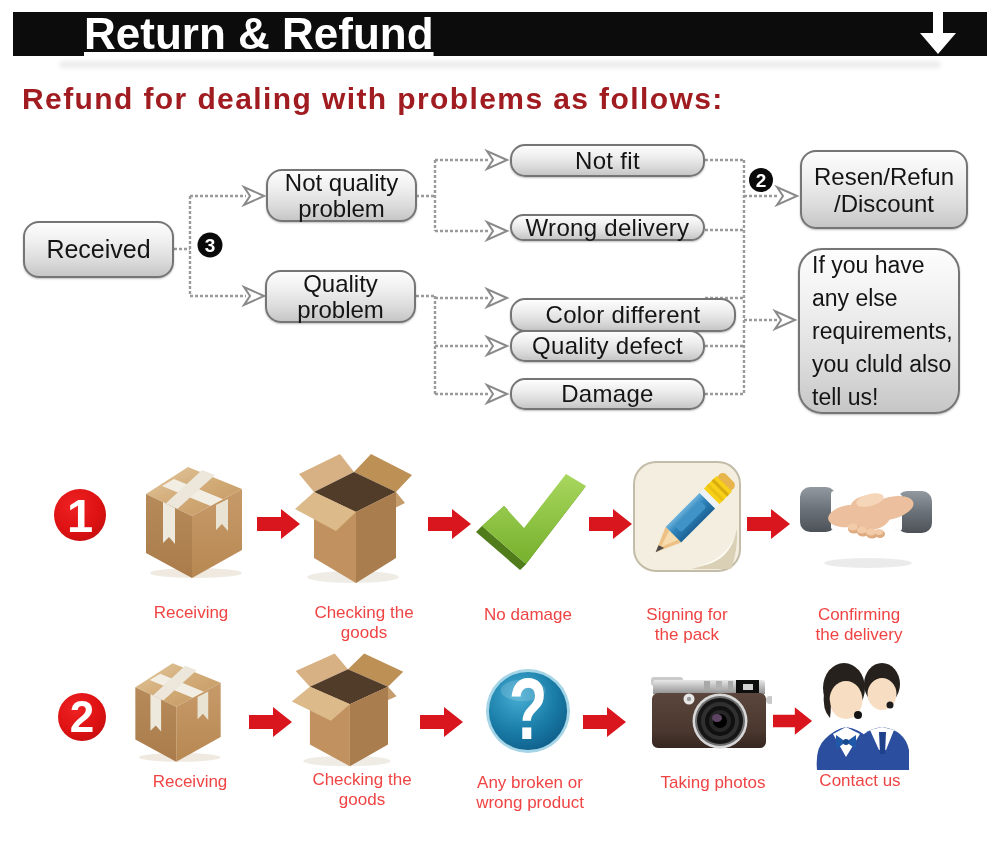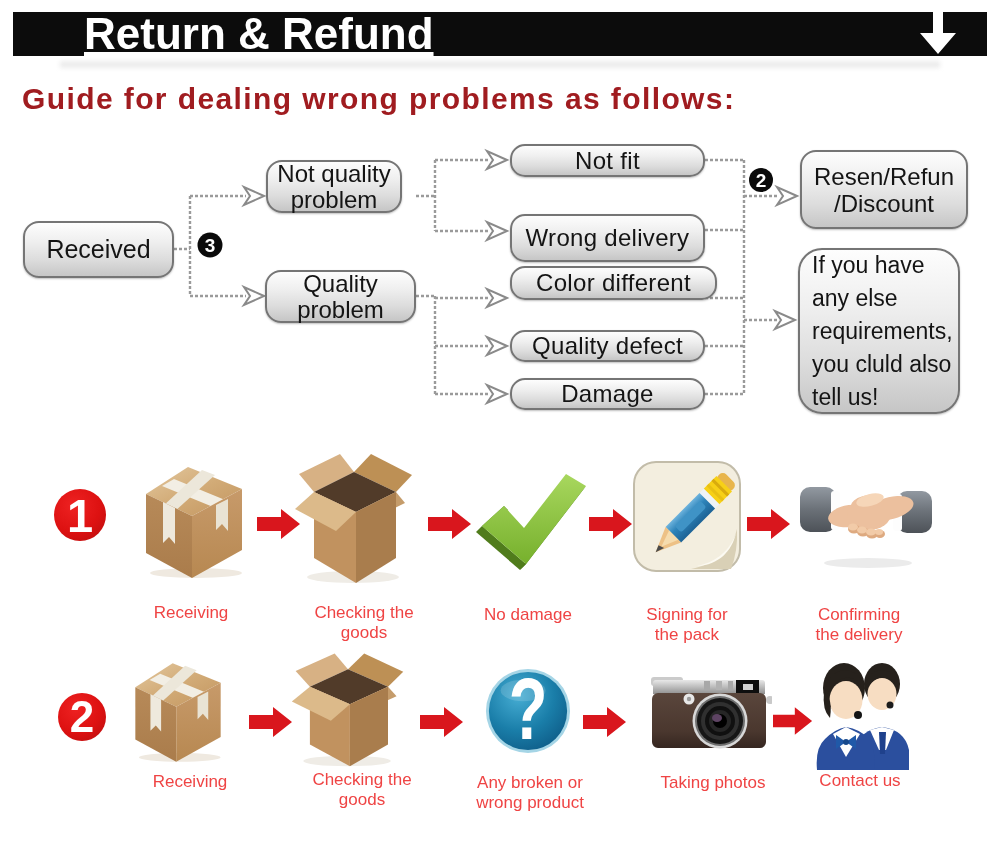--- a/index.html
+++ b/index.html
@@ -16,21 +16,21 @@
 </head>
 <body>
 
 <div class="abs" style="left:13px;top:12px;width:974px;height:44px;background:#0c0c0c;"></div>
 <div class="abs" style="left:84px;top:12px;height:44px;line-height:44px;color:#fff;font-size:44px;font-weight:bold;letter-spacing:0px;text-decoration:underline;">Return &amp; Refund</div>
 <svg class="abs" style="left:918px;top:12px;" width="40" height="43" viewBox="0 0 40 43">
   <polygon points="15,0 25,0 25,21 38,21 20,42 2,21 15,21" fill="#ffffff"></polygon>
 </svg>
 <div class="abs" style="left:60px;top:61px;width:880px;height:7px;background:#ececec;filter:blur(2px);"></div>
 
-<div class="abs" style="left:22px;top:82px;color:#a01c20;font-size:30px;font-weight:bold;letter-spacing:1.4px;">Guide for dealing wrong problems as follows:</div>
+<div class="abs" style="left:22px;top:82px;color:#a01c20;font-size:30px;font-weight:bold;letter-spacing:1.4px;">Refund for dealing with problems as follows:</div>
 
 <svg class="abs" style="left:0;top:0;" width="1000" height="841" viewBox="0 0 1000 841">
   <g stroke="#9a9a9a" stroke-width="2.4" stroke-dasharray="3 2" fill="none">
     <path d="M174 249 H190"></path>
     <path d="M190 196 V296"></path>
     <path d="M190 196 H246"></path>
     <path d="M190 296 H246"></path>
     <path d="M416 196 H435"></path>
     <path d="M435 160 V231"></path>
     <path d="M435 160 H489"></path>
@@ -62,25 +62,25 @@
   </g>
   <g>
     <circle cx="210" cy="245" r="12.5" fill="#0a0a0a"></circle>
     <text x="210" y="252" font-size="19" font-weight="bold" fill="#fff" text-anchor="middle">3</text>
     <circle cx="761" cy="180" r="12" fill="#0a0a0a"></circle>
     <text x="761" y="187" font-size="19" font-weight="bold" fill="#fff" text-anchor="middle">2</text>
   </g>
 </svg>
 
 <div class="fbox" style="left:23px;top:221px;width:151px;height:57px;font-size:25px;">Received</div>
-<div class="fbox" style="left:266px;top:160px;width:136px;height:53px;font-size:24px;line-height:26px;">Not quality<br>problem</div>
+<div class="fbox" style="left:266px;top:169px;width:151px;height:53px;font-size:24px;line-height:26px;">Not quality<br>problem</div>
 <div class="fbox" style="left:265px;top:270px;width:151px;height:53px;font-size:24px;line-height:26px;">Quality<br>problem</div>
 <div class="fbox" style="left:510px;top:144px;width:195px;height:33px;font-size:24px;letter-spacing:0.3px;border-radius:15px;">Not fit</div>
-<div class="fbox" style="left:510px;top:214px;width:195px;height:48px;font-size:24px;letter-spacing:0.3px;border-radius:15px;">Wrong delivery</div>
-<div class="fbox" style="left:510px;top:266px;width:207px;height:34px;font-size:24px;letter-spacing:0.3px;border-radius:15px;text-align:right;">Color different</div>
+<div class="fbox" style="left:510px;top:214px;width:195px;height:27px;font-size:24px;letter-spacing:0.3px;border-radius:15px;">Wrong delivery</div>
+<div class="fbox" style="left:510px;top:298px;width:226px;height:34px;font-size:24px;letter-spacing:0.3px;border-radius:15px;text-align:right;">Color different</div>
 <div class="fbox" style="left:510px;top:330px;width:195px;height:32px;font-size:24px;letter-spacing:0.3px;border-radius:15px;">Quality defect</div>
 <div class="fbox" style="left:510px;top:378px;width:195px;height:32px;font-size:24px;letter-spacing:0.3px;border-radius:15px;">Damage</div>
 <div class="fbox" style="left:800px;top:150px;width:168px;height:79px;font-size:24px;line-height:27px;">Resen/Refun<br>/Discount</div>
 <div class="fbox" style="left:798px;top:248px;width:162px;height:166px;font-size:23px;line-height:33px;border-radius:24px;justify-content:flex-start;text-align:left;padding-left:12px;">If you have any&nbsp;else requirements, you cluld also tell&nbsp;us!</div>
 
 <div class="redcirc" style="left:54px;top:489px;width:52px;height:52px;font-size:47px;">1</div>
 <div class="redcirc" style="left:58px;top:693px;width:48px;height:48px;font-size:44px;">2</div>
 
 <div class="lbl" style="left:116px;top:603px;width:150px;">Receiving</div>
 <div class="lbl" style="left:289px;top:603px;width:150px;">Checking the<br>goods</div>

